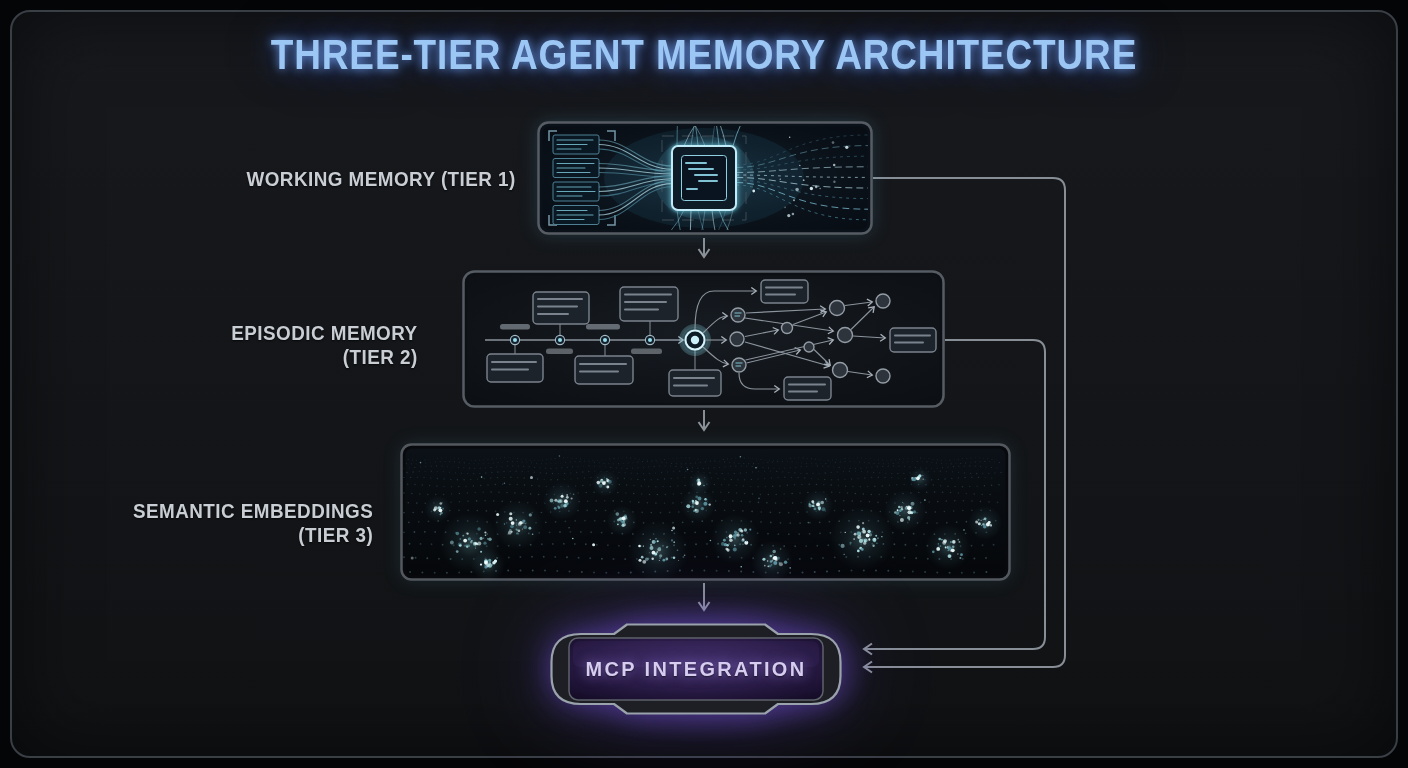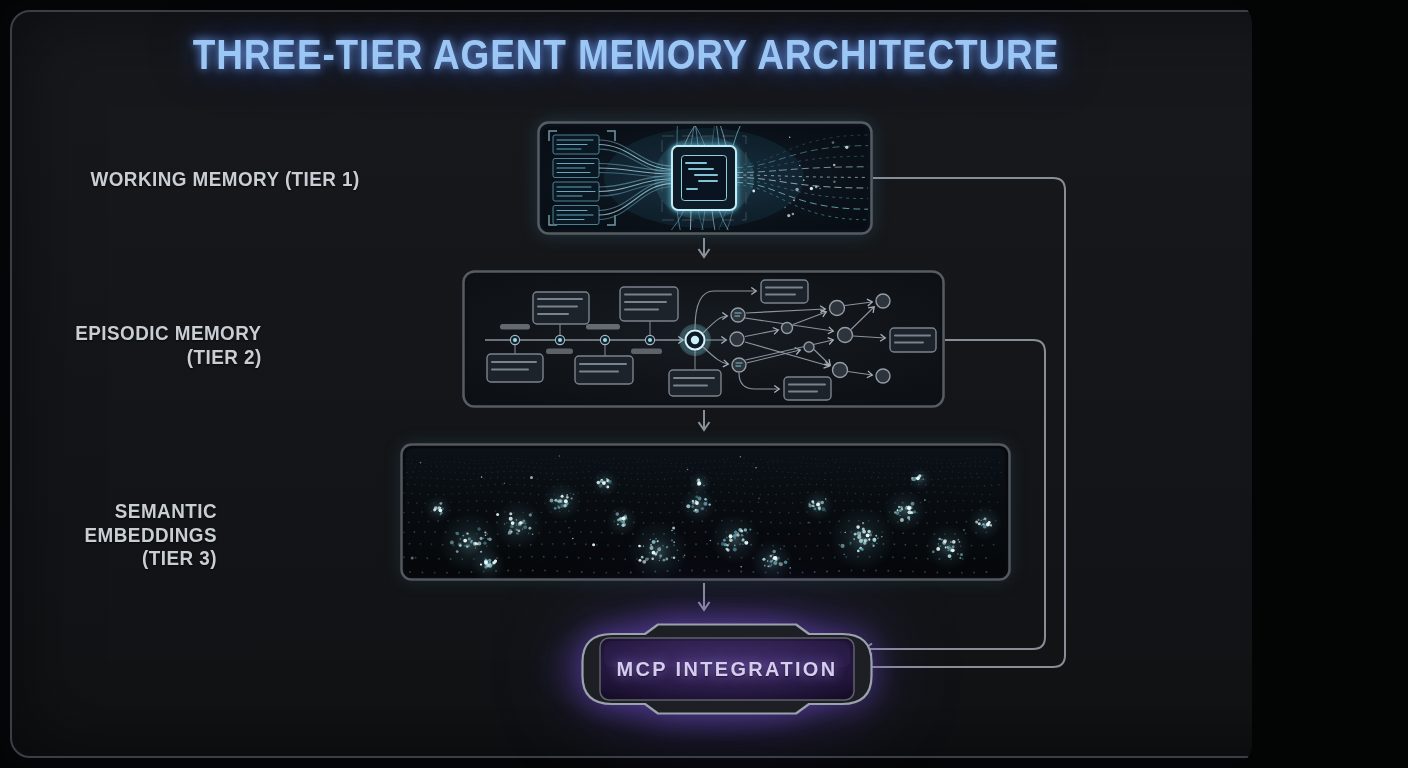--- a/index.html
+++ b/index.html
@@ -1,17 +1,17 @@
 <!DOCTYPE html>
 <html><head>
 <meta charset="utf-8">
 <style>
   html,body{margin:0;padding:0;background:#030404;}
-  .stage{position:relative;width:1252px;height:768px;background:#040506;overflow:hidden;
-         font-family:"Liberation Sans", sans-serif;border-radius:24px;}
+  .stage{position:relative;width:1408px;height:768px;background:#040506;overflow:hidden;
+         font-family:"Liberation Sans", sans-serif;}
   .canvas{position:absolute;left:10px;top:10px;width:1384px;height:744px;
           border:2px solid #3a3e45;border-radius:20px;
           background:linear-gradient(180deg,#17191d 0%,#131518 55%,#101214 100%);
           box-shadow:inset 0 0 80px rgba(0,0,0,.55);}
   .title{position:absolute;left:0;right:0;top:30px;margin:0;text-align:center;
          font-size:43px;font-weight:700;letter-spacing:1px;color:#9cc7f4;
          transform:scaleX(.86);transform-origin:center;
          text-shadow:0 0 10px rgba(120,170,255,.85),0 0 28px rgba(80,130,240,.55),0 0 62px rgba(60,110,230,.35);}
   .tier-label{position:absolute;text-align:right;color:#c9ced4;font-weight:600;
               font-size:20.5px;line-height:23.5px;letter-spacing:.5px;
@@ -23,21 +23,21 @@
   .tier-label span{display:block;}
   .connectors{position:absolute;left:0;top:0;z-index:1;pointer-events:none;}
   .panel{position:absolute;z-index:3;}
   .panel svg{display:block;}
   .p1{left:537px;top:121px;filter:drop-shadow(0 0 9px rgba(90,190,225,.18));}
   .p2{left:462px;top:270px;}
   .p3{left:400px;top:443px;filter:drop-shadow(0 0 9px rgba(90,190,225,.12));}
   .mcp-glow{position:absolute;left:485px;top:580px;width:440px;height:180px;z-index:2;
             background:radial-gradient(closest-side,rgba(124,84,230,.30),rgba(124,84,230,.12) 55%,rgba(124,84,230,0) 78%);
             filter:blur(6px);}
-  .mcp{position:absolute;left:580px;top:622px;width:294px;height:94px;z-index:4;
+  .mcp{position:absolute;left:549px;top:622px;width:294px;height:94px;z-index:4;
        filter:drop-shadow(0 0 16px rgba(128,88,245,.45)) drop-shadow(0 0 42px rgba(122,84,240,.28));}
   .mcp-label{position:absolute;inset:0;display:flex;align-items:center;justify-content:center;
              font-size:21px;font-weight:700;letter-spacing:2.5px;color:#d6cdf0;
              transform:scaleX(.95);
              text-shadow:0 0 12px rgba(175,145,255,.6),0 1px 2px rgba(0,0,0,.8);}
 </style>
 </head>
 <body>
 
 <div class="stage">

